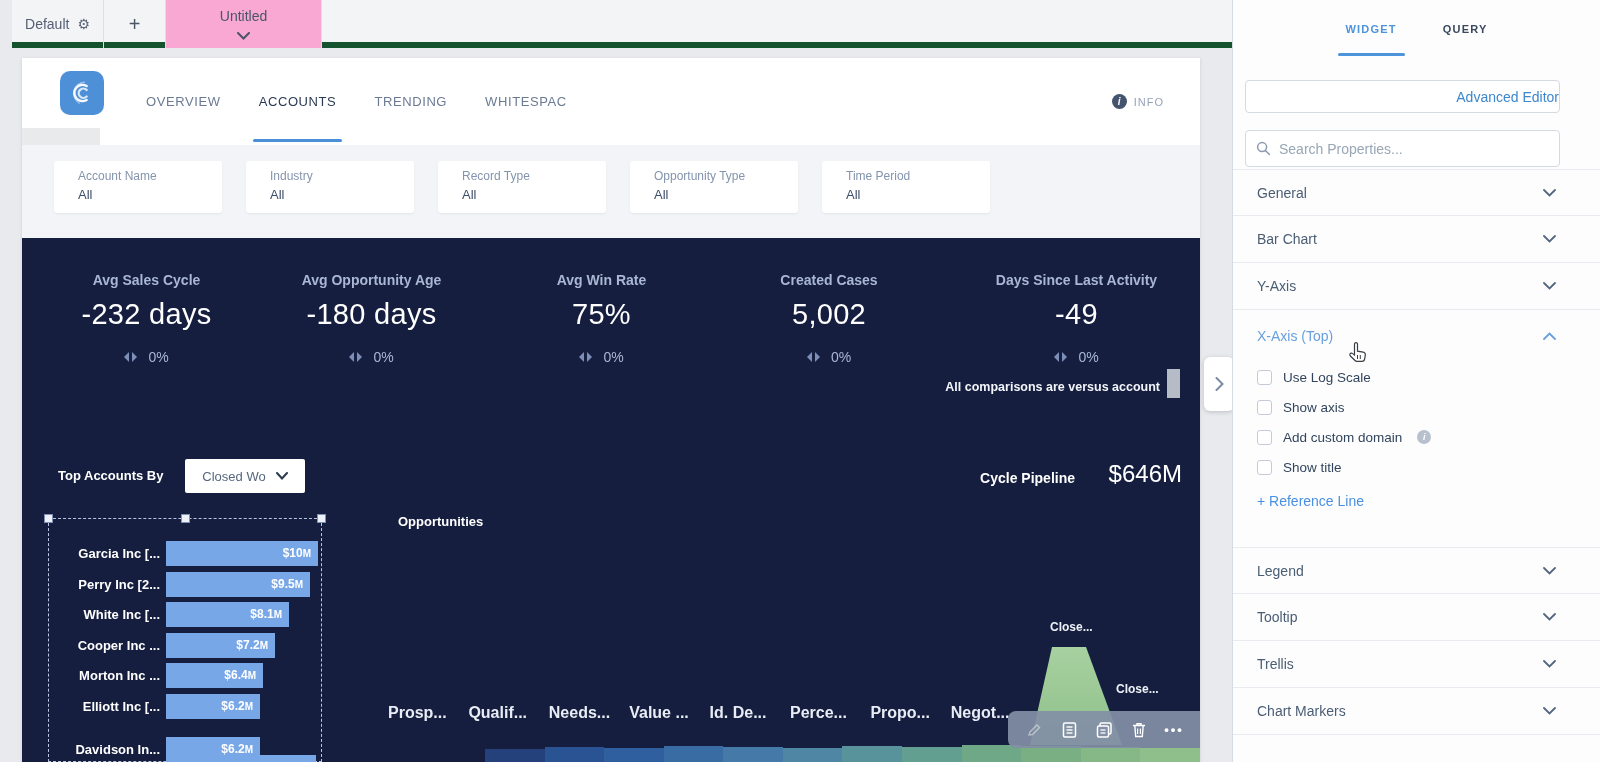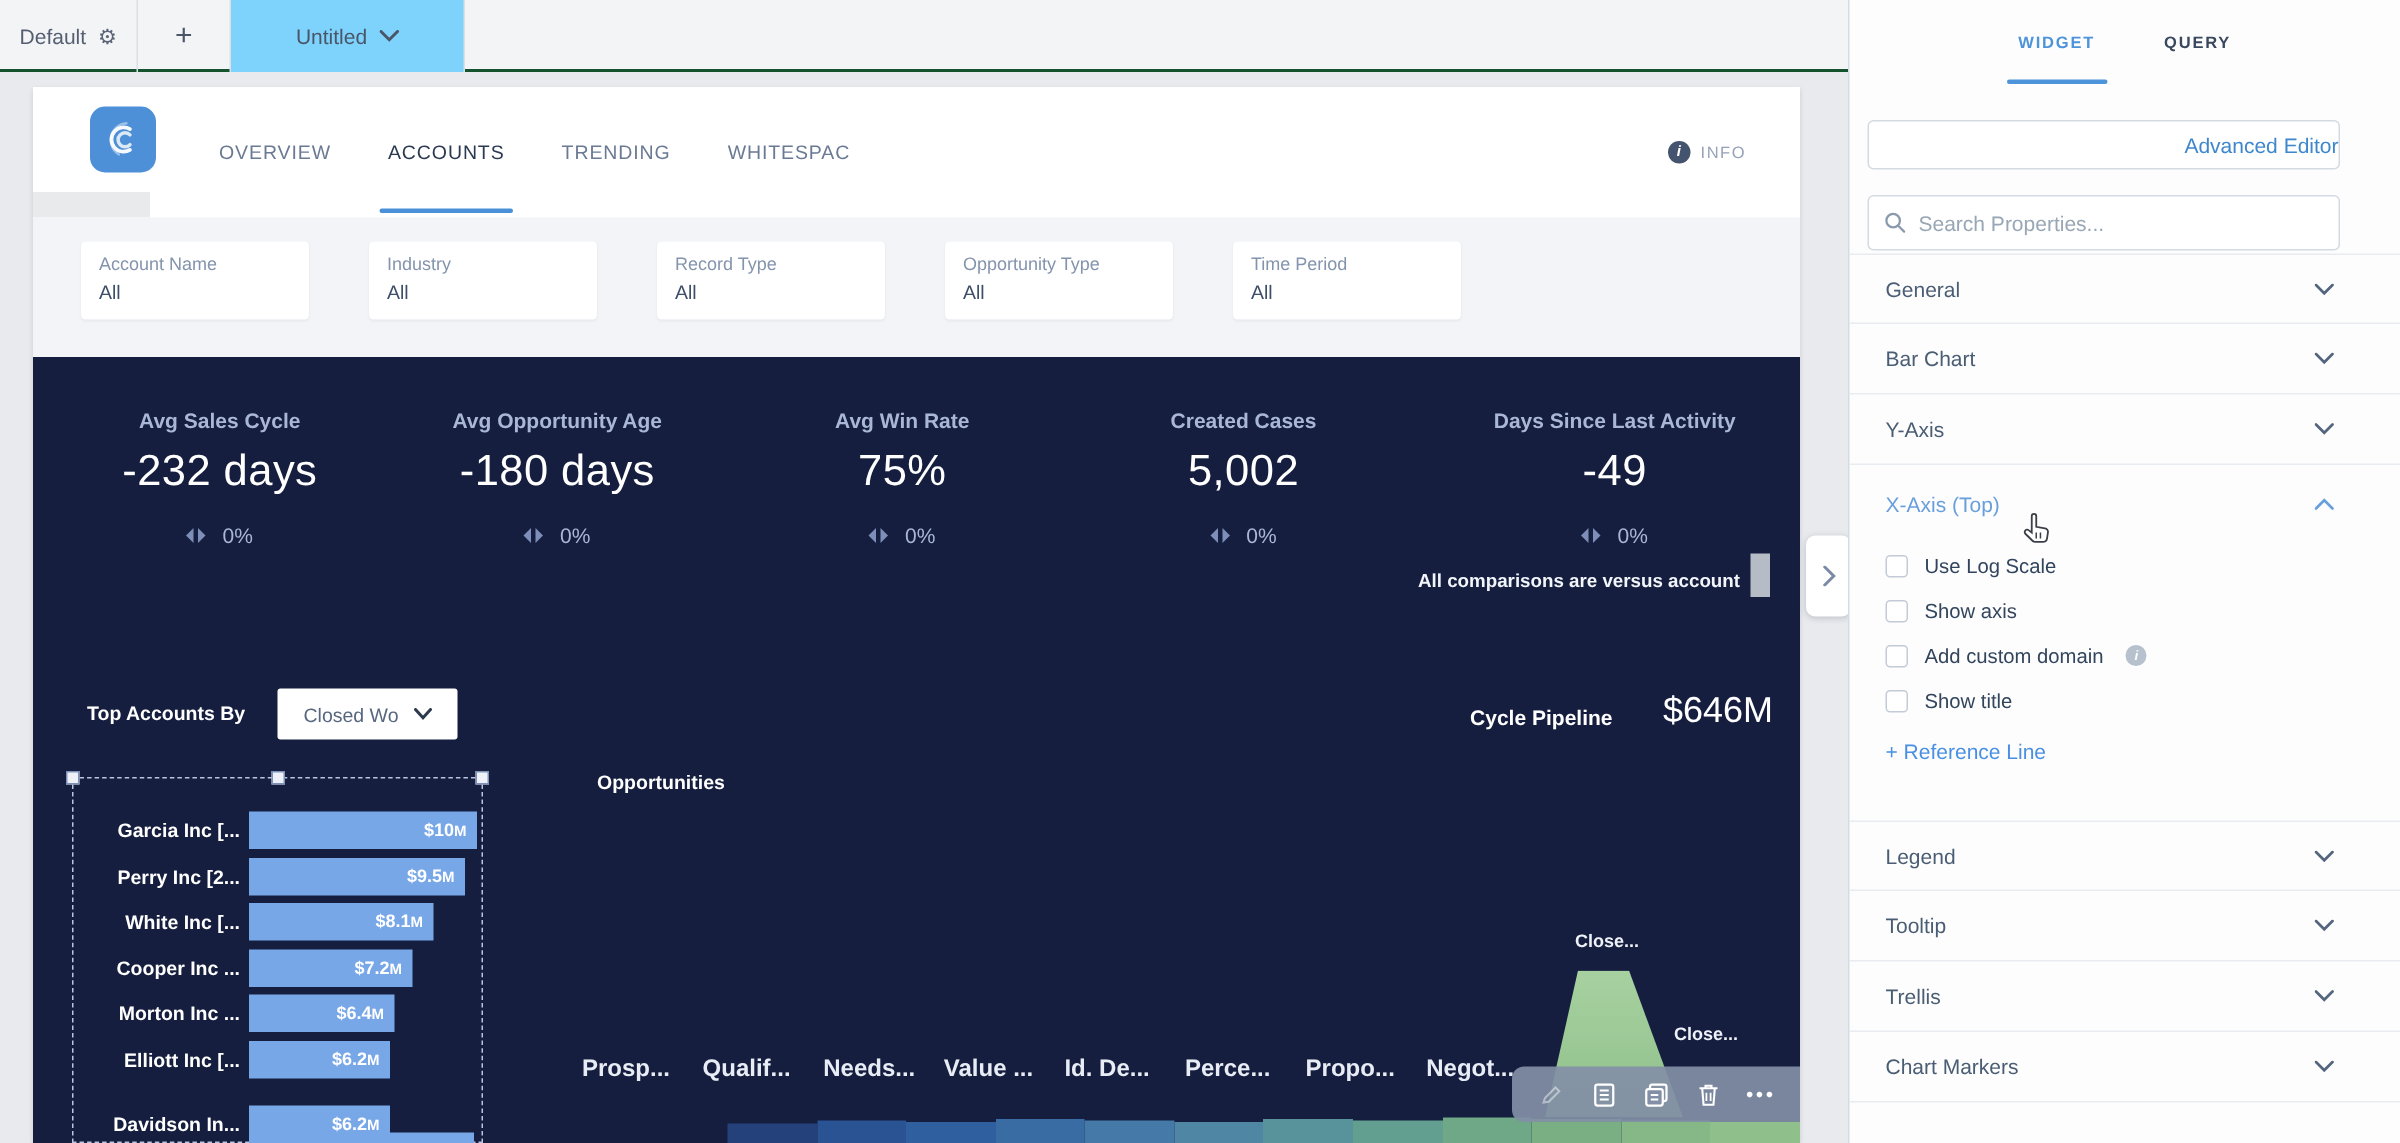--- a/index.html
+++ b/index.html
@@ -1,26 +1,26 @@
 <!DOCTYPE html>
 <html><head>
 <meta charset="utf-8">
 <style>
   * { margin:0; padding:0; box-sizing:border-box; }
   html,body { width:1600px; height:762px; overflow:hidden; background:#e8eaed;
     font-family:"Liberation Sans", sans-serif; }
 
   
-  #topbar { position:absolute; left:0; top:0; width:1232px; height:48px;
-    background:#f3f4f6; border-bottom:2px solid #14532d; display:flex; }
+  #topbar { position:absolute; left:12px; top:0; width:1232px; height:48px;
+    background:#f3f4f6; border-bottom:6px solid #14532d; display:flex; }
   .ws-tab { height:48px; display:flex; align-items:center; justify-content:center;
     gap:8px; color:#555f72; font-size:14px; border-right:1px solid #dcdfe4; cursor:default; }
   #ws-default { width:92px; }
   #ws-add { width:62px; font-size:20px; color:#4a5568; }
-  #ws-untitled { width:156px; background:#7dd3fc; color:#4a5568; }
+  #ws-untitled { width:156px; background:#f9a8d4; color:#4a5568;flex-direction:column; }
   .gear { font-size:14px; color:#5b6477; }
 
   
   #card { position:absolute; left:22px; top:58px; width:1178px; height:704px;
     background:#fff; box-shadow:0 1px 3px rgba(40,50,70,.15); }
   #card-header { position:relative; height:87px; }
   #logo { position:absolute; left:38px; top:13px; width:44px; height:44px;
     border-radius:10px; background:#4e90d8; display:flex; align-items:center; justify-content:center; }
   #logo-strip { position:absolute; left:0; top:70px; width:78px; height:17px; background:#e8eaec; }
   #dash-tabs { position:absolute; left:118px; top:0; height:87px; display:flex; align-items:center; }
@@ -29,22 +29,22 @@
   .dtab.active { color:#2b3a52; }
   .dtab.active .tab-underline { position:absolute; left:0; right:0; bottom:3px; height:3px;
     background:#4a90d9; border-radius:2px; }
   #info-btn { position:absolute; right:36px; top:36px; display:flex; align-items:center; gap:7px; }
   #info-ico { width:15px; height:15px; border-radius:50%; background:#44546e; color:#fff;
     font-size:10px; font-weight:bold; display:flex; align-items:center; justify-content:center; font-style:italic; }
   #info-lbl { font-size:11px; letter-spacing:1px; color:#95a2b8; }
 
   
   #filters { position:relative; height:93px; background:#f2f4f7; }
-  .fcard { position:absolute; top:16px; width:152px; height:52px; background:#fff;
-    border-radius:3px; box-shadow:0 1px 2px rgba(60,70,90,.08); padding:8px 12px; }
+  .fcard { position:absolute; top:16px; width:168px; height:52px; background:#fff;
+    border-radius:3px; box-shadow:0 1px 2px rgba(60,70,90,.08); padding:8px 24px; }
   .flabel { font-size:12px; color:#8494ad; margin-bottom:4px; }
   .fvalue { font-size:13px; color:#3d4e68; }
 
   
   #navy { position:absolute; left:0; top:180px; right:0; bottom:0; background:#151e3e; overflow:hidden; }
   #kpis { display:grid; grid-template-columns:205px 245px 215px 240px 255px;
     justify-content:space-between; padding:34px 22px 0; }
   .kpi { text-align:center; }
   .kpi-label { font-size:14px; font-weight:bold; color:#a9b6d4; }
   .kpi-value { font-size:29px; font-weight:500; color:#fff; margin-top:10px; letter-spacing:.3px; }

